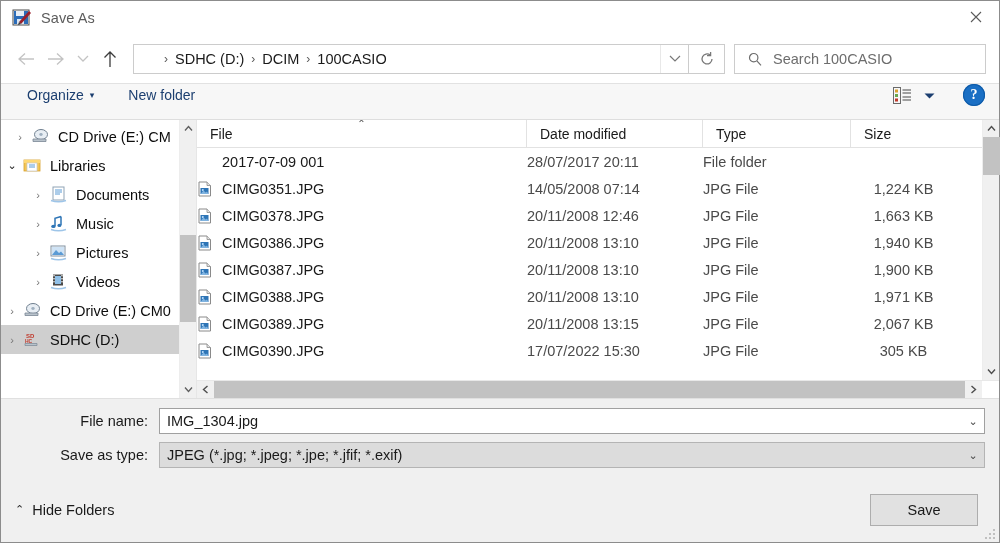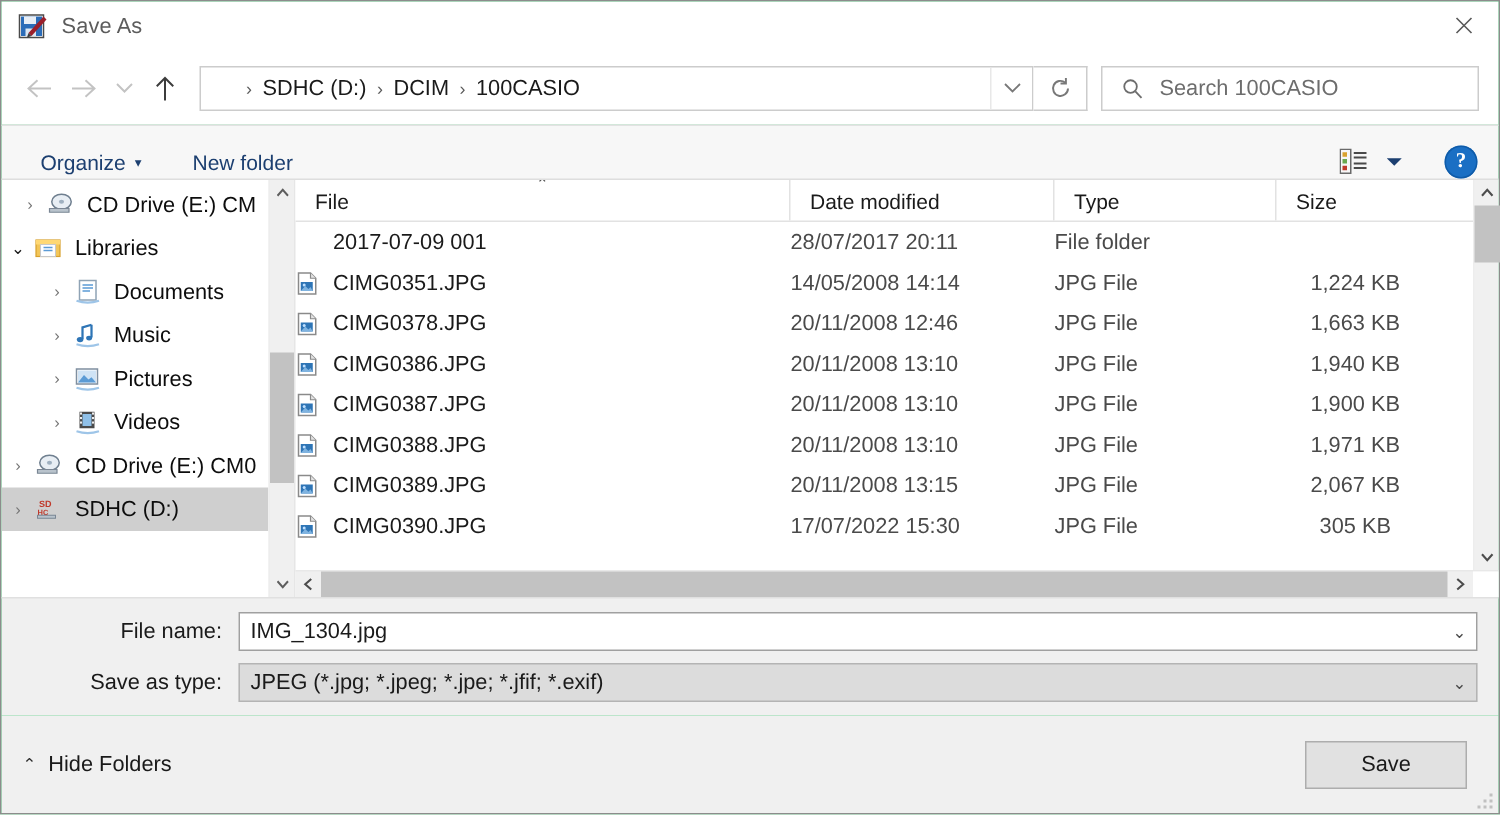--- a/index.html
+++ b/index.html
@@ -6,21 +6,21 @@
   html, body {
     margin: 0; padding: 0;
     width: 1000px; height: 543px;
     background: #ffffff;
     font-family: "Liberation Sans", sans-serif;
     overflow: hidden;
   }
   .dialog {
     position: relative;
     width: 1000px; height: 543px;
-    background: #22c55e;
+    background: #0f172a;
     border: 1px solid #8c8c8c;
     display: flex; flex-direction: column;
   }
 
   
   .titlebar {
     height: 33px; min-height: 33px;
     background: #ffffff;
     display: flex; align-items: center;
     position: relative;
@@ -91,21 +91,21 @@
   }
   .search-ico { margin-left: 13px; margin-right: 11px; flex: none; display:block; }
   .search-ph { font-size: 14.5px; color: #6d6d6d; }
 
   
   .toolbar {
     height: 37px; min-height: 37px;
     background: #f7f7f7;
     border-top: 1px solid #e2e2e2;
     border-bottom: 1px solid #dedede;
-    display: flex; align-items: flex-end;
+    display: flex; align-items: flex-start;
     padding-left: 20px; padding-right: 14px;
   }
   .tb-item {
     font-size: 14px; color: #1c3f70;
     display: flex; align-items: center; gap: 6px;
     cursor: pointer; padding: 3px 6px;
   }
   .tb-item.nf { margin-left: 22px; }
   .tb-caret { font-size: 9px; color: #1c3f70; line-height: 1; }
   .tb-spacer { flex: 1 1 auto; }
@@ -572,21 +572,21 @@
                   <svg width="16" height="16" viewBox="0 0 16 16">
                     <path d="M2 1 H10 L13.5 4.5 V15 H2 Z" fill="#ffffff" stroke="#8a8a8a" stroke-width="1"></path>
                     <path d="M10 1 V4.5 H13.5" fill="#e4e4e4" stroke="#8a8a8a" stroke-width=".8"></path>
                     <rect x="3.5" y="7" width="8" height="6" fill="#2e75b6"></rect>
                     <circle cx="5.8" cy="9" r="1" fill="#bfe0ff"></circle>
                     <path d="M3.5 13 L6.5 9.6 L8.6 11.6 L10 10.4 L11.5 13 Z" fill="#7fb3e0"></path>
                   </svg>
                 </span>
                 <span>CIMG0351.JPG</span>
               </div>
-              <div class="cell date">14/05/2008 14:14</div>
+              <div class="cell date">14/05/2008 07:14</div>
               <div class="cell type">JPG File</div>
               <div class="cell size">1,224 KB</div>
             </div>
 
             <div class="row">
               <div class="cell name">
                 <span class="row-ico">
                   <svg width="16" height="16" viewBox="0 0 16 16">
                     <path d="M2 1 H10 L13.5 4.5 V15 H2 Z" fill="#ffffff" stroke="#8a8a8a" stroke-width="1"></path>
                     <path d="M10 1 V4.5 H13.5" fill="#e4e4e4" stroke="#8a8a8a" stroke-width=".8"></path>

